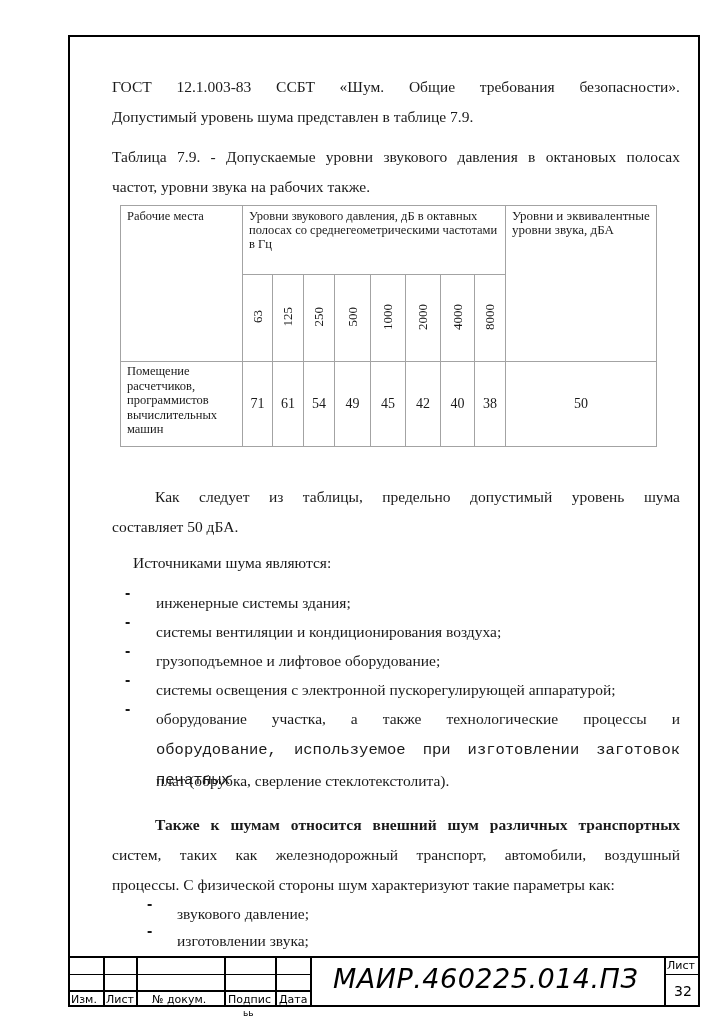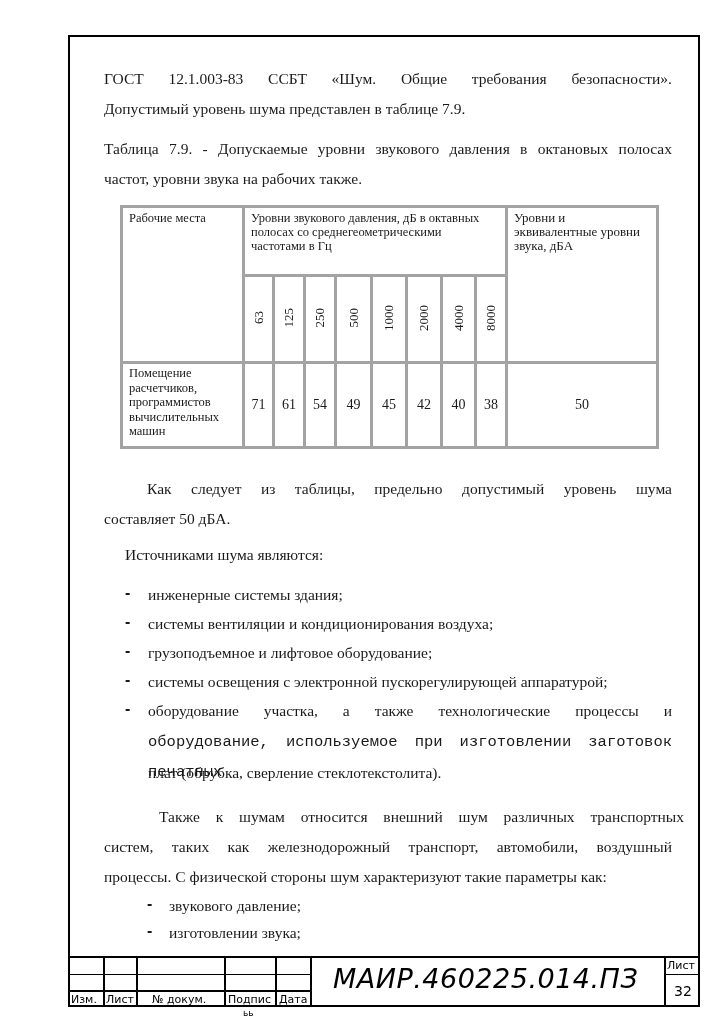--- a/index.html
+++ b/index.html
@@ -1,21 +1,21 @@
 <!DOCTYPE html>
 <html><head>
 <meta charset="utf-8">
 <style>
   html, body { margin:0; padding:0; background:#ffffff; }
   body { width:724px; height:1024px; position:relative; overflow:hidden; font-family:"Liberation Serif", serif; color:#1a1a1a; }
   .frame { position:absolute; left:68px; top:35px; width:632px; height:972px; border:2px solid #000; box-sizing:border-box; }
-  .p { position:absolute; font-size:15.5px; line-height:30px; margin:0; }
+  .p { position:absolute; font-size:15.5px; line-height:30px; margin:8px; }
   .justify { text-align:justify; text-align-last:justify; }
   .tbl { position:absolute; left:120px; top:205px; border-collapse:collapse; font-size:12.5px; line-height:14px; }
-  .tbl td { border:3px solid #a3a3a3; padding:0; vertical-align:top; box-sizing:border-box; }
+  .tbl td { border:1px solid #a3a3a3; padding:0; vertical-align:top; box-sizing:border-box; }
   .tbl .pad { padding:3px 6px; }
   .vert { writing-mode:vertical-rl; transform:rotate(180deg); display:inline-block; font-size:13px; }
   .freqcell { text-align:center; vertical-align:middle !important; }
   .valcell { text-align:center; vertical-align:middle !important; font-size:14px; }
   .dash { position:absolute; font-size:16px; font-weight:bold; font-family:"Liberation Sans", sans-serif; }
   .tbline { position:absolute; background:#000; }
   .tblabel { position:absolute; font-family:"DejaVu Sans", sans-serif; font-size:11px; color:#000; }
 </style>
 </head>
 <body>
@@ -89,21 +89,21 @@
 
   <span class="dash" style="left:125px; top:671px;">-</span>
   <p class="p" style="left:148px; top:667px;">системы освещения с электронной пускорегулирующей аппаратурой;</p>
 
   <span class="dash" style="left:125px; top:700px;">-</span>
   <p class="p justify" style="left:148px; top:696px; width:524px;">оборудование участка, а также технологические процессы и</p>
   <p class="p justify" style="left:148px; top:727px; width:524px;font-family:Liberation Mono, monospace;">оборудование, используемое при изготовлении заготовок печатных</p>
   <p class="p" style="left:148px; top:758px;">плат (обрубка, сверление стеклотекстолита).</p>
 </div>
 
-<p class="p justify" style="left:116px; top:802px; width:568px; text-indent:43px;">Также к шумам относится внешний шум различных транспортных</p>
+<p class="p justify" style="left:104px; top:802px; width:568px; text-indent:43px;font-weight:bold;">Также к шумам относится внешний шум различных транспортных</p>
 <p class="p justify" style="left:104px; top:832px; width:568px;">систем, таких как железнодорожный транспорт, автомобили, воздушный</p>
 <p class="p" style="left:104px; top:862px;">процессы. С физической стороны шум характеризуют такие параметры как:</p>
 
 <div>
   <span class="dash" style="left:147px; top:895px;">-</span>
   <p class="p" style="left:169px; top:891px;">звукового давление;</p>
   <span class="dash" style="left:147px; top:922px;">-</span>
   <p class="p" style="left:169px; top:918px;">изготовлении звука;</p>
 </div>
 

